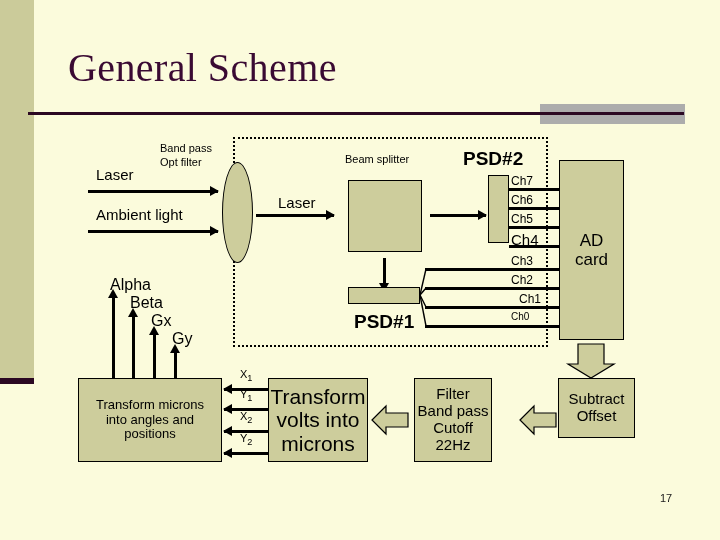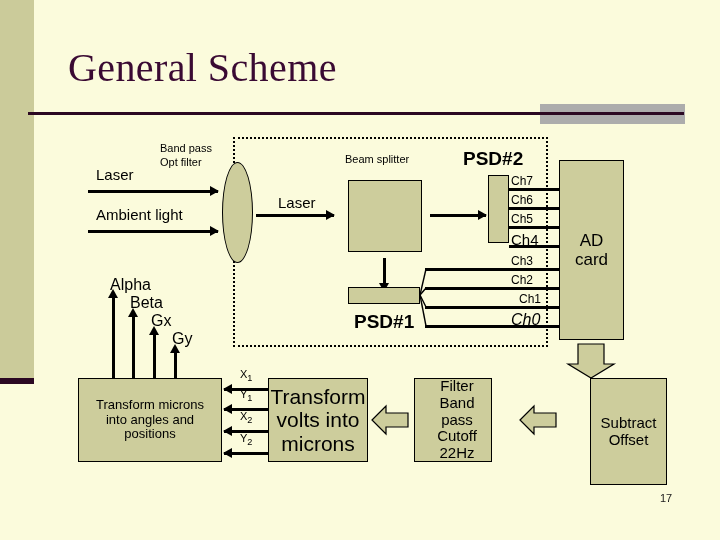--- a/index.html
+++ b/index.html
@@ -219,21 +219,21 @@
   <div class="harrow" style="left:425px; top:268px; width:142px;"></div>
   <div class="lbl lbl-small" style="left:511px; top:254px; font-size:12px;">Ch3</div>
 
   <div class="harrow" style="left:425px; top:287px; width:142px;"></div>
   <div class="lbl lbl-small" style="left:511px; top:273px; font-size:12px;">Ch2</div>
 
   <div class="harrow" style="left:425px; top:306px; width:142px;"></div>
   <div class="lbl lbl-small" style="left:511px; top:292px; font-size:12px;margin-left:8px;">Ch1</div>
 
   <div class="harrow" style="left:425px; top:325px; width:142px;"></div>
-  <div class="lbl lbl-small" style="left:511px; top:311px; font-size:16px;font-style:italic;">Ch0</div>
+  <div class="lbl lbl-small" style="left:511px; top:311px; font-size:10px;">Ch0</div>
 
   <svg class="svg-layer">
     <line x1="420" y1="295" x2="426" y2="269" stroke="#000" stroke-width="1.4"></line>
     <line x1="420" y1="295" x2="426" y2="288" stroke="#000" stroke-width="1.4"></line>
     <line x1="420" y1="295" x2="426" y2="307" stroke="#000" stroke-width="1.4"></line>
     <line x1="420" y1="295" x2="426" y2="326" stroke="#000" stroke-width="1.4"></line>
   </svg>
 
   <div class="box" style="left:559px; top:160px; width:65px; height:180px; flex-direction:column; font-size:17px;">
     <span>AD</span>
@@ -277,28 +277,28 @@
   <div class="box" style="left:268px; top:378px; width:100px; height:84px; flex-direction:column; font-size:21px;">
     <span>Transform</span>
     <span>volts into</span>
     <span>microns</span>
   </div>
 
   <svg class="svg-layer">
     <polygon points="372,420 386,406 386,413 408,413 408,427 386,427 386,434" fill="#CDCD9C" stroke="#000" stroke-width="1.2"></polygon>
   </svg>
 
-  <div class="box" style="left:414px; top:378px; width:78px; height:84px; flex-direction:column; font-size:15px;padding-left:8px;">
+  <div class="box" style="left:414px; top:378px; width:78px; height:84px; flex-direction:column; font-size:15px;">
     <span>Filter</span>
     <span>Band pass</span>
     <span>Cutoff 22Hz</span>
   </div>
 
   <svg class="svg-layer">
     <polygon points="520,420 534,406 534,413 556,413 556,427 534,427 534,434" fill="#CDCD9C" stroke="#000" stroke-width="1.2"></polygon>
   </svg>
 
-  <div class="box" style="left:590px; top:378px; width:77px; height:107px; flex-direction:column; font-size:15px;">
+  <div class="box" style="left:558px; top:378px; width:77px; height:60px; flex-direction:column; font-size:15px;">
     <span>Subtract</span>
     <span>Offset</span>
   </div>
 
 </div>
 
 </body></html>

